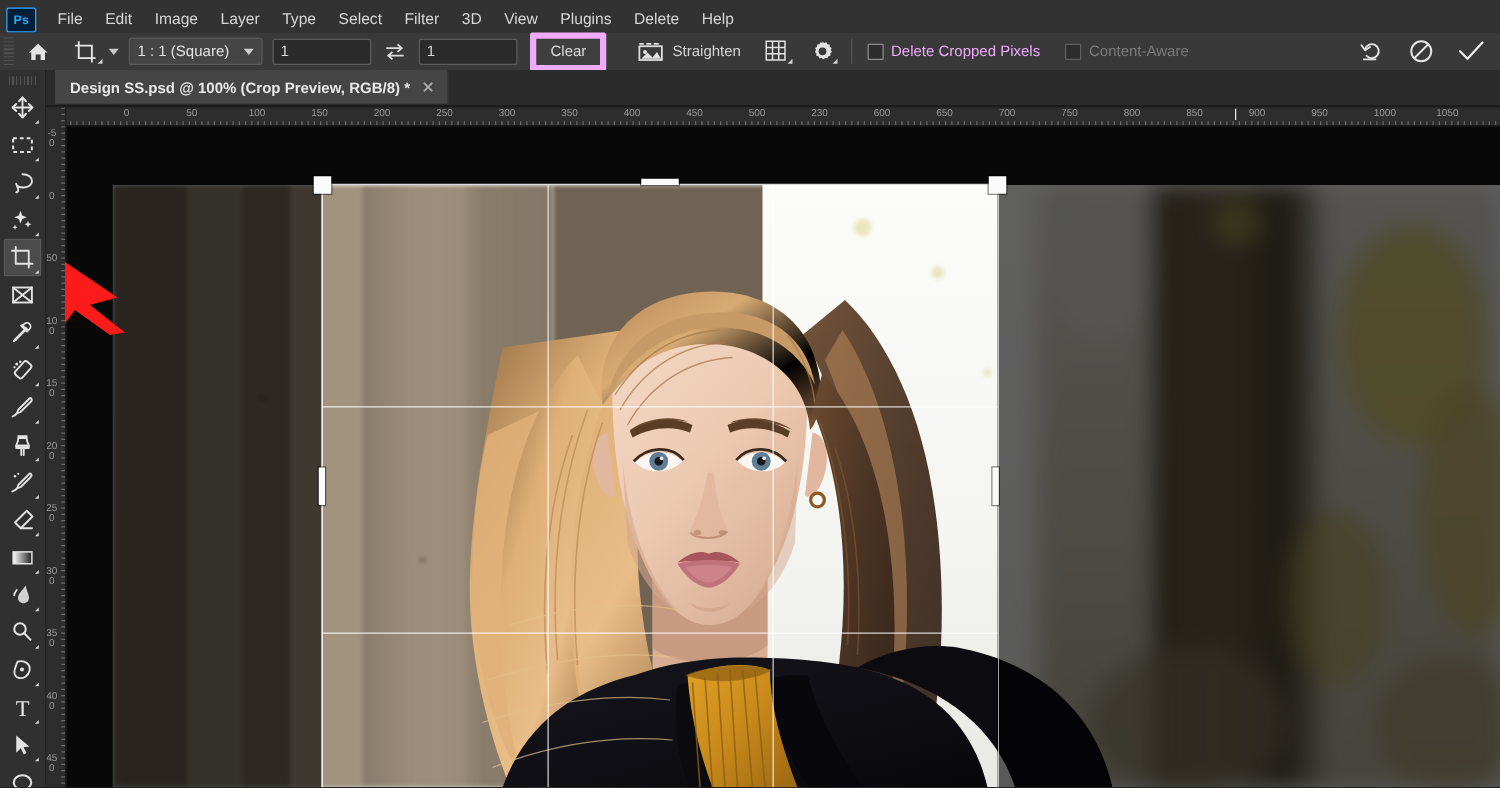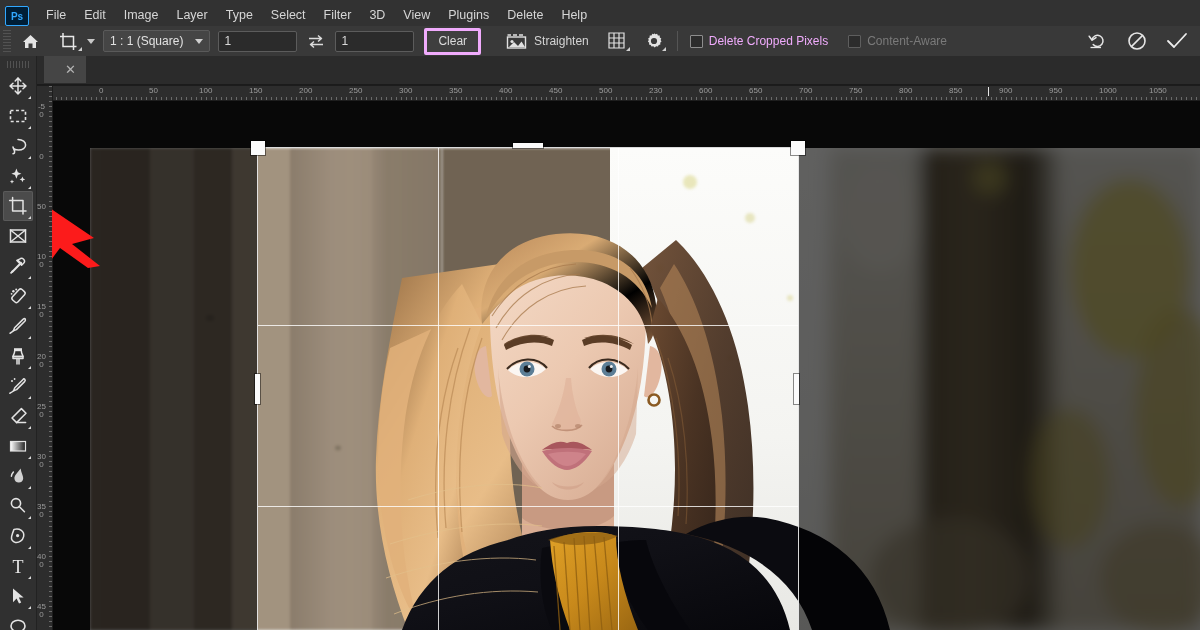--- a/index.html
+++ b/index.html
@@ -26,21 +26,21 @@
   .tool-thumb{width:30px;height:24px;margin-left:10px;display:flex;align-items:center;justify-content:center;position:relative;}
   .tool-caret{position:absolute;right:1px;bottom:2px;width:0;height:0;border-left:4px solid transparent;
               border-bottom:4px solid #cfcfcf;}
   .caret-dn{width:0;height:0;border-left:4px solid transparent;border-right:4px solid transparent;
             border-top:5px solid #c8c8c8;margin-left:4px;}
   .ratio-select{height:20px;background:#454545;border:1px solid #5a5a5a;border-radius:2px;
                 display:flex;align-items:center;padding:0 6px;margin-left:8px;color:#e2e2e2;font-size:12px;}
   .num-field{height:19px;width:67px;background:#2b2b2b;border:1px solid #5c5c5c;border-radius:2px;
              color:#d8d8d8;font-size:12px;padding:0 5px;margin-left:8px;line-height:19px;}
   .swap-btn{width:22px;height:22px;margin-left:8px;display:flex;align-items:center;justify-content:center;}
-  .clear-btn{height:21px;background:#3f3f3f;border:3px solid #f0abfc;border-radius:2px;color:#dcdcdc;
+  .clear-btn{height:21px;background:#3f3f3f;border:5px solid #f0abfc;border-radius:2px;color:#dcdcdc;
              font-size:12px;padding:0 11px;line-height:20px;margin-left:10px;}
   .icon-btn{width:26px;height:24px;margin-left:8px;display:flex;align-items:center;justify-content:center;position:relative;}
   .straighten-lbl{color:#d4d4d4;font-size:12px;margin-left:5px;}
   .vsep{width:1px;height:20px;background:#555;margin:0 10px;}
   .cb-wrap{display:flex;align-items:center;margin-left:2px;}
   .cb{width:11px;height:11px;border:1px solid #8d8d8d;background:#2c2c2c;border-radius:1px;}
   .cb.dim{border-color:#5e5e5e;}
   .cb-lbl{color:#f0abfc;font-size:12px;margin-left:6px;}
   .cb-lbl.dim{color:#7a7a7a;}
 
@@ -215,20 +215,21 @@
         <svg width="22" height="18" viewBox="0 0 22 18">
           <path d="M2 9 L8 15 L20 2" stroke="#ededed" stroke-width="1.8" fill="none" stroke-linecap="round" stroke-linejoin="round"></path>
         </svg>
       </div>
     </div>
   </div>
 
   <div class="tabbar">
     <span class="chev-dbl">»</span>
     <div class="doctab">
+      <span class="ttl">Design SS.psd @ 100% (Crop Preview, RGB/8) *</span>
       <span class="tab-x">✕</span>
     </div>
   </div>
 
   <div class="canvas">
 
     <div class="photo">
       <svg viewBox="0 0 1110 482" preserveAspectRatio="none" shape-rendering="geometricPrecision">
         <defs>
           <linearGradient id="colA" x1="0" y1="0" x2="1" y2="0">

